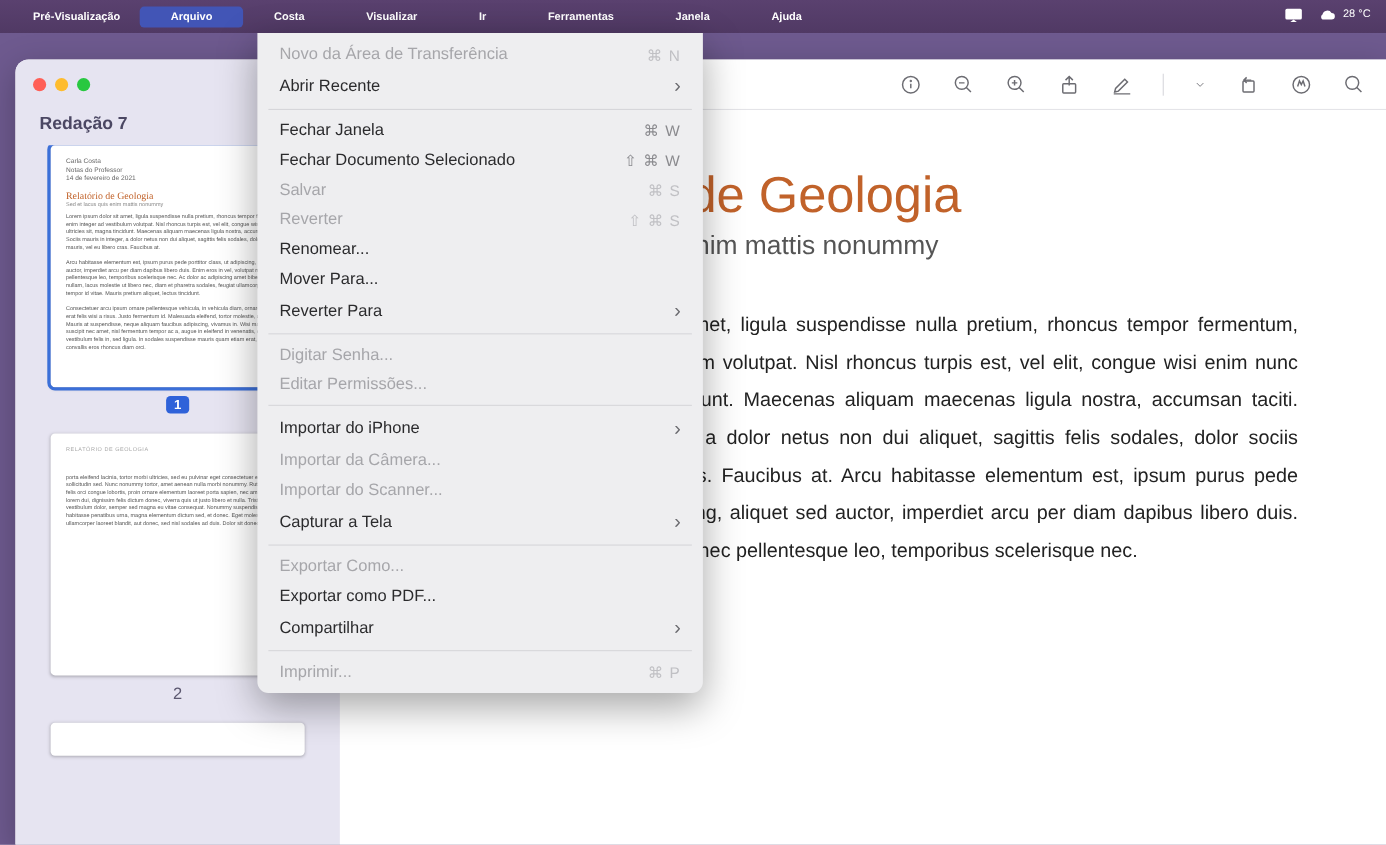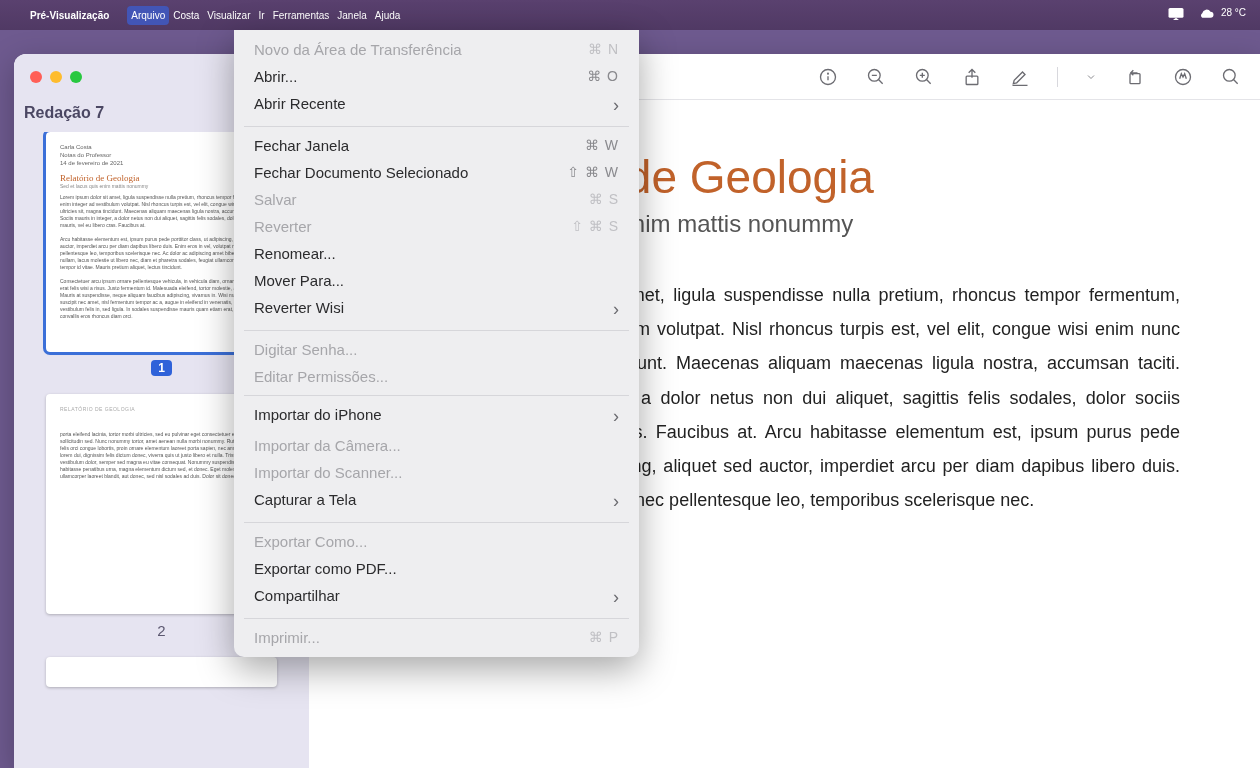--- a/index.html
+++ b/index.html
@@ -2,34 +2,34 @@
 <html><head>
 <meta charset="utf-8">
 <style>
 * { margin:0; padding:0; box-sizing:border-box; font-family:-apple-system,"Helvetica Neue",Arial,sans-serif; }
 body { width:1260px; height:768px; background:#6e5a8f; overflow:hidden; position:relative; }
 
 
 .menubar { height:30px; background:linear-gradient(#5a416f,#503964); display:flex; align-items:center; padding:0 14px; color:#fff; font-size:10px; }
 .menubar .apple { font-size:16px; margin-right:16px; }
 .menubar .app-name { font-weight:700; margin-right:18px; }
-.menubar .mi { padding:4px 4px; border-radius:4px; cursor:default; }
+.menubar .mi { padding:4px 28px; border-radius:4px; cursor:default;font-weight:bold; }
 .menubar .mi.active { background:#4255b6; }
 .menubar .spacer { flex:1; }
 .menubar .status { display:flex; align-items:center; gap:12px; }
 .menubar .status svg { width:18px; height:14px; }
 
 
 .window { position:absolute; left:14px; top:54px; right:0; bottom:0; background:#fff; border-top-left-radius:12px; overflow:hidden; display:flex; box-shadow:0 8px 30px rgba(0,0,0,.25); }
 .sidebar { width:295px; background:#e6e4f1; display:flex; flex-direction:column; }
 .titlebar { height:46px; display:flex; align-items:center; padding:0 16px; gap:8px; }
 .traffic { display:flex; gap:8px; }
 .traffic span { width:12px; height:12px; border-radius:50%; }
 .tr-close{background:#ff5f57;} .tr-min{background:#febc2e;} .tr-max{background:#28c840;}
-.doc-title { padding:4px 10px 10px; font-size:16px; font-weight:600; color:#4b4763; }
+.doc-title { padding:4px 22px 10px; font-size:16px; font-weight:600; color:#4b4763; }
 .thumbs { flex:1; overflow:auto; padding:0 32px 10px; }
 .thumb { background:#fff; border-radius:4px; box-shadow:0 1px 3px rgba(0,0,0,.25); padding:12px 14px; margin-bottom:8px; }
 .thumb.sel { outline:3px solid #3b6fd8; outline-offset:0; }
 .thumb .t-meta { font-size:6px; color:#666; line-height:1.3; }
 .thumb .t-title { color:#c1622a; font-size:9px; font-family:Georgia,serif; margin-top:6px; }
 .thumb .t-sub { font-size:5px; color:#888; margin-bottom:5px; }
 .thumb .t-body { font-size:5px; color:#555; line-height:1.4; }
 .pagebadge { display:flex; justify-content:center; margin:6px 0 18px; }
 .pagebadge span { background:#2f62d9; color:#fff; font-size:12px; font-weight:600; padding:1px 7px; border-radius:4px; }
 .pagenum { text-align:center; font-size:15px; color:#5c5870; margin:6px 0 18px; }
@@ -40,21 +40,21 @@
 .toolbar .tb svg { width:20px; height:20px; stroke:#6c6c72; fill:none; stroke-width:1.6; }
 .toolbar .sep { width:1px; height:20px; background:#d8d8dd; }
 
 .page { flex:1; overflow:auto; padding:50px 80px 40px 120px; font-family:Georgia,"Times New Roman",serif; color:#222; }
 .page h1 { font-size:46px; font-weight:400; color:#c1622a; margin-bottom:6px; }
 .page .subtitle { font-size:24px; color:#555; margin-bottom:40px; }
 .page p { font-size:18px; line-height:1.9; text-align:justify; }
 
 
 .menu { position:absolute; left:234px; top:30px; width:405px; background:#eeeef0; border-radius:0 0 10px 10px; box-shadow:0 12px 36px rgba(0,0,0,.35); padding:6px 0; font-size:15px; color:#2b2b2d; }
-.menu .row { display:flex; justify-content:space-between; padding:5px 20px; cursor:default; }
+.menu .row { display:flex; align-items:center; justify-content:space-between; padding:5px 20px; cursor:default; }
 .menu .row.disabled { color:#a6a6aa; }
 .menu .row .sc { color:#8a8a8e; font-size:14px; letter-spacing:1px; }
 .menu .row.disabled .sc { color:#c0c0c4; }
 .menu .row .chev { color:#6b6b70; font-size:14px; }
 .menu hr { border:none; border-top:1px solid #d6d6da; margin:5px 10px; }
 </style>
 </head>
 <body>
 
 <div class="menubar">
@@ -190,24 +190,20 @@
     </div>
   </div>
 </div>
 
 <div class="menu" id="file-menu">
     <div class="row disabled">
       <span>Novo da Área de Transferência</span>
       <span class="sc">⌘ N</span>
     </div>
     <div class="row">
-      <span>Abrir...</span>
-      <span class="sc">⌘ O</span>
-    </div>
-    <div class="row">
       <span>Abrir Recente</span>
       <span class="chev" style="font-size: 18px;">›</span>
     </div>
     <hr>
     <div class="row">
       <span>Fechar Janela</span>
       <span class="sc">⌘ W</span>
     </div>
     <div class="row">
       <span>Fechar Documento Selecionado</span>
@@ -221,21 +217,21 @@
       <span>Reverter</span>
       <span class="sc">⇧ ⌘ S</span>
     </div>
     <div class="row">
       <span>Renomear...</span>
     </div>
     <div class="row">
       <span>Mover Para...</span>
     </div>
     <div class="row">
-      <span>Reverter Wisi</span>
+      <span>Reverter Para</span>
       <span class="chev" style="font-size: 18px;">›</span>
     </div>
     <hr>
     <div class="row disabled">
       <span>Digitar Senha...</span>
     </div>
     <div class="row disabled">
       <span>Editar Permissões...</span>
     </div>
     <hr>

